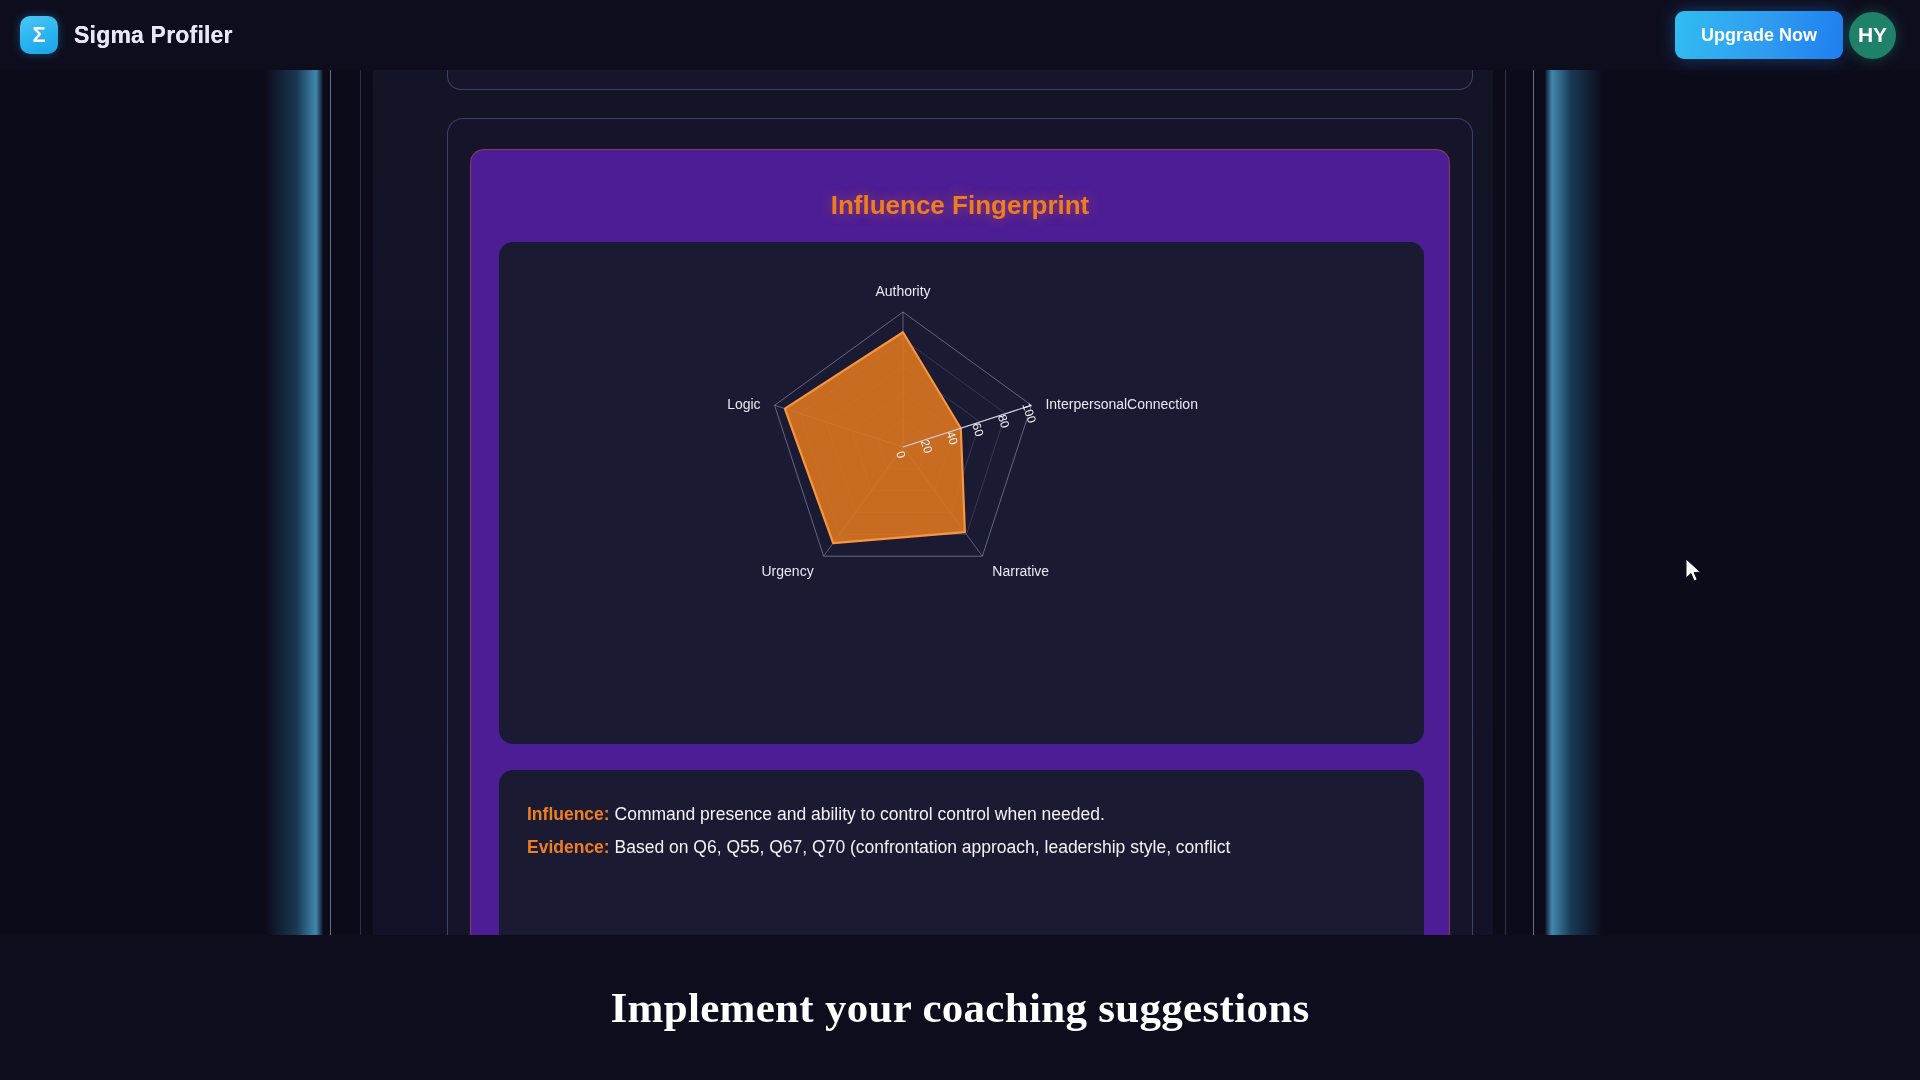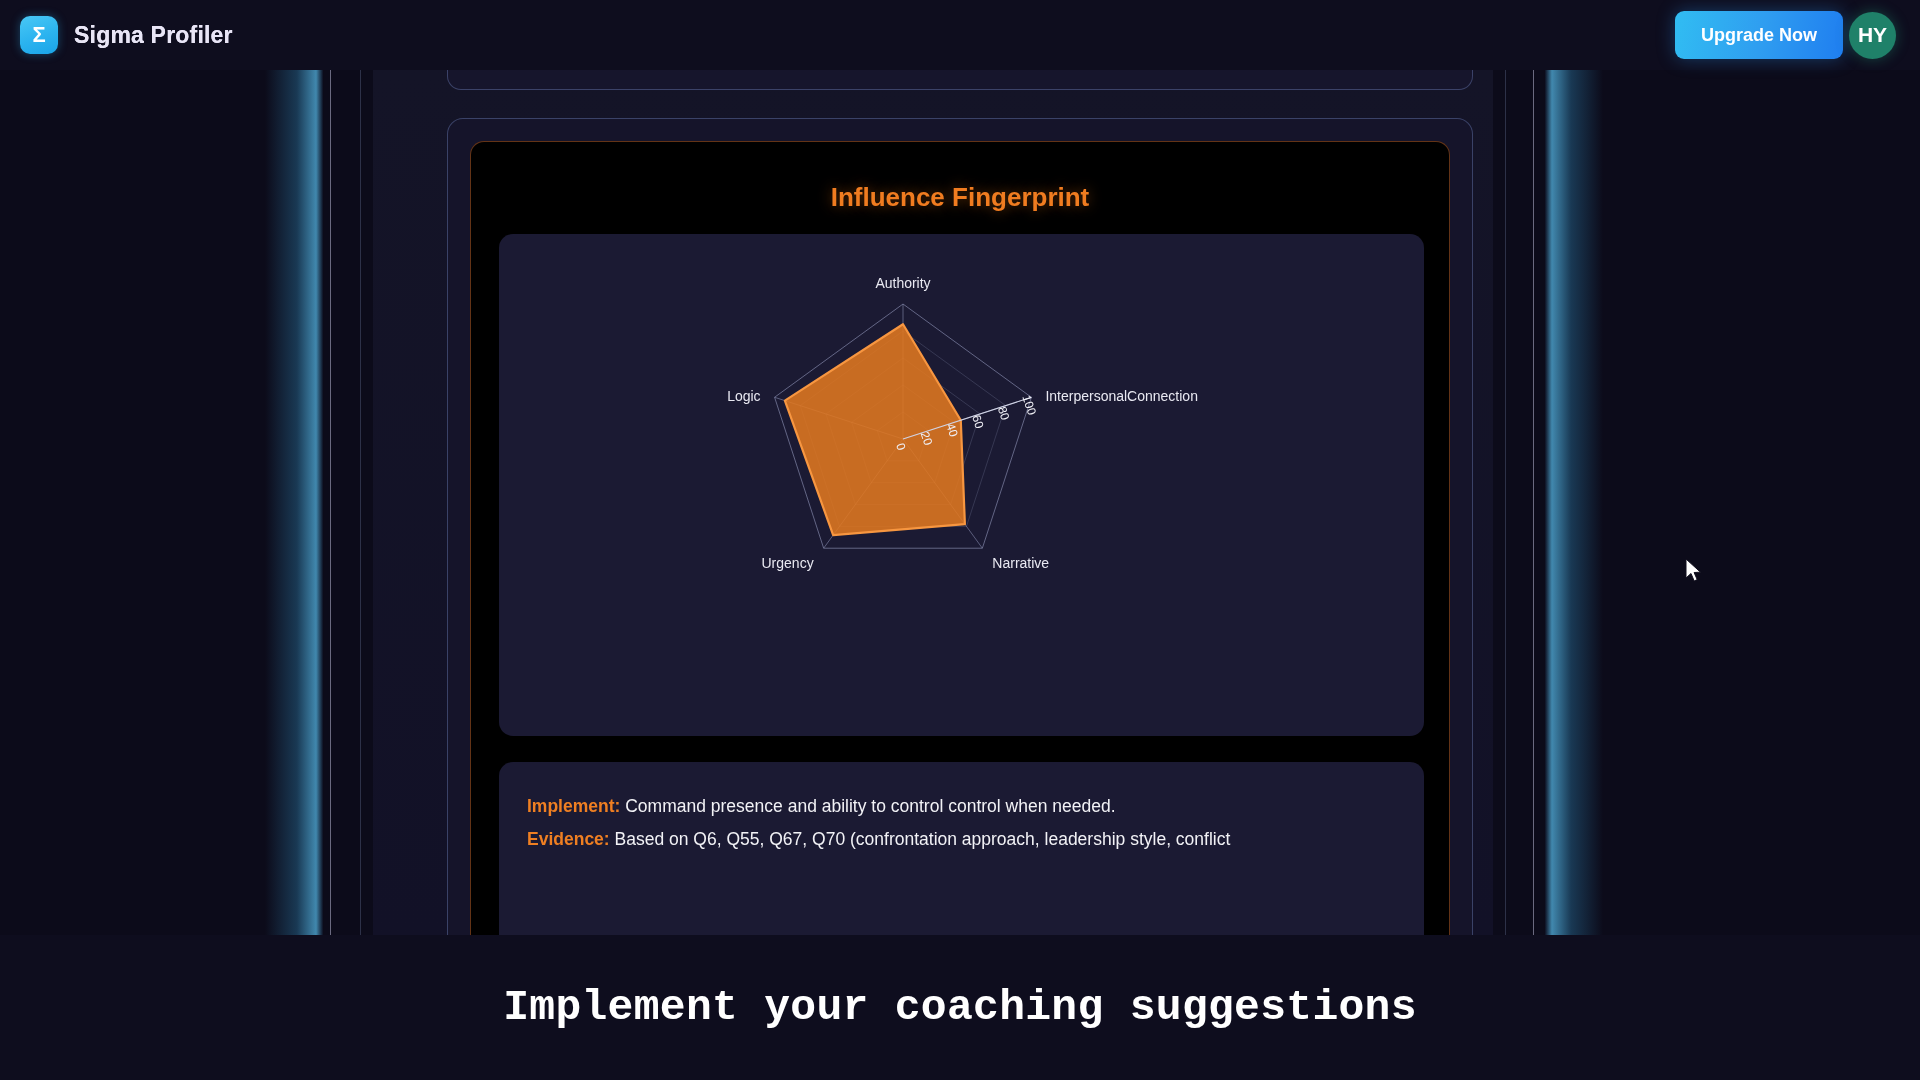--- a/index.html
+++ b/index.html
@@ -75,23 +75,23 @@
     position: absolute; left: 447px; top: -48px; width: 1026px; height: 68px;
     border: 1px solid rgba(96,112,164,.5); border-radius: 14px;
     background: #16152c;
   }
   .outer-card {
     position: absolute; left: 447px; top: 48px; width: 1026px; height: 900px;
     border: 1px solid rgba(96,112,164,.5); border-radius: 16px;
     background: #15142a;
   }
   .inner-card {
-    position: absolute; left: 22px; top: 22px; width: 980px; height: 860px;
+    position: absolute; left: 22px; top: 30px; width: 980px; height: 860px;
     border: 1px solid rgba(180,92,40,.55); border-radius: 14px;
-    background: #000000;
+    background: #4c1d95;
   }
   .section-title {
     position: absolute; left: 0; top: 40px; width: 100%;
     text-align: center; color: #f07c20; font-size: 26px; font-weight: 700;
     text-shadow: 0 0 14px rgba(240,124,32,.45);
   }
   .chart-panel {
     position: absolute; left: 28px; top: 92px; width: 925px; height: 502px;
     background: #1b1a33; border-radius: 14px;
   }
@@ -120,21 +120,21 @@
   
   .cursor { position: absolute; left: 1684px; top: 558px; width: 20px; height: 26px; z-index: 60; pointer-events: none; }
 
   
   .caption-bar {
     position: absolute; left: 0; top: 935px; width: 1920px; height: 145px;
     background: #0e0d1e; display: flex; align-items: center; justify-content: center; z-index: 50;
   }
   .caption-text {
     color: #fff; font-size: 43px; font-weight: 700; letter-spacing: .3px;
-    font-family: Liberation Mono, monospace;
+    font-family: Liberation Serif, serif;
   }
 </style>
 </head>
 <body>
 
 <div id="stage">
 
   <div class="header">
     <div class="brand">
       <div class="logo-box">Σ</div>
@@ -188,21 +188,21 @@
                 <text x="546.3926296998457" y="167.2827057593821" text-anchor="start" class="axis-label">InterpersonalConnection</text>
                 <text x="493.3510090594839" y="334.2172942406179" text-anchor="start" class="axis-label">Narrative</text>
                 <text x="314.6489909405161" y="334.2172942406179" text-anchor="end" class="axis-label">Urgency</text>
                 <text x="261.60737030015423" y="167.2827057593821" text-anchor="end" class="axis-label">Logic</text>
               </g>
           </svg>
         </div>
 
         <div class="detail-panel">
           <div class="detail-line">
-            <b>Implement:</b><span> Command presence and ability to control control when needed.</span>
+            <b>Influence:</b><span> Command presence and ability to control control when needed.</span>
           </div>
           <div class="detail-line">
             <b>Evidence:</b><span> Based on Q6, Q55, Q67, Q70 (confrontation approach, leadership style, conflict</span>
           </div>
         </div>
 
       </div>
     </div>
   </div>
 

